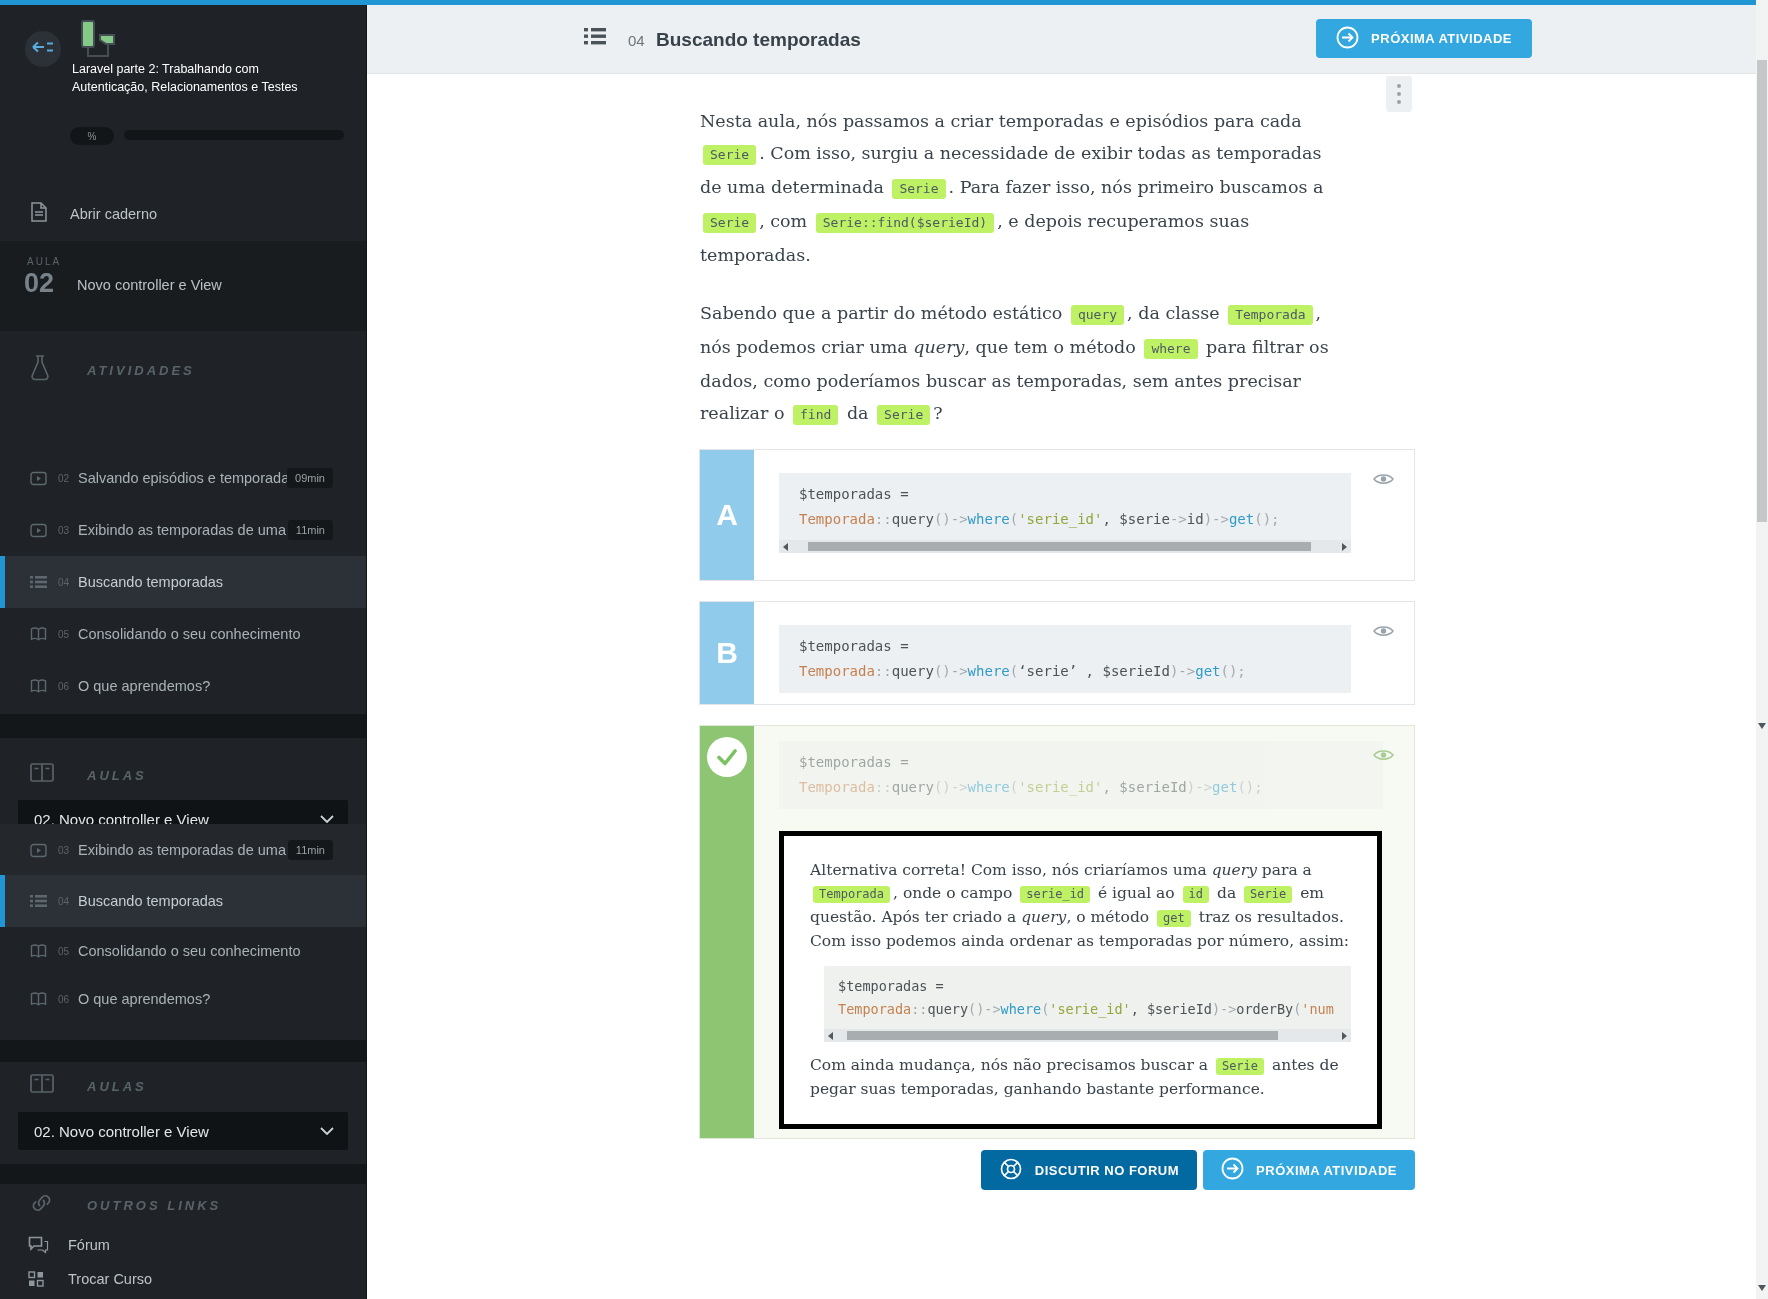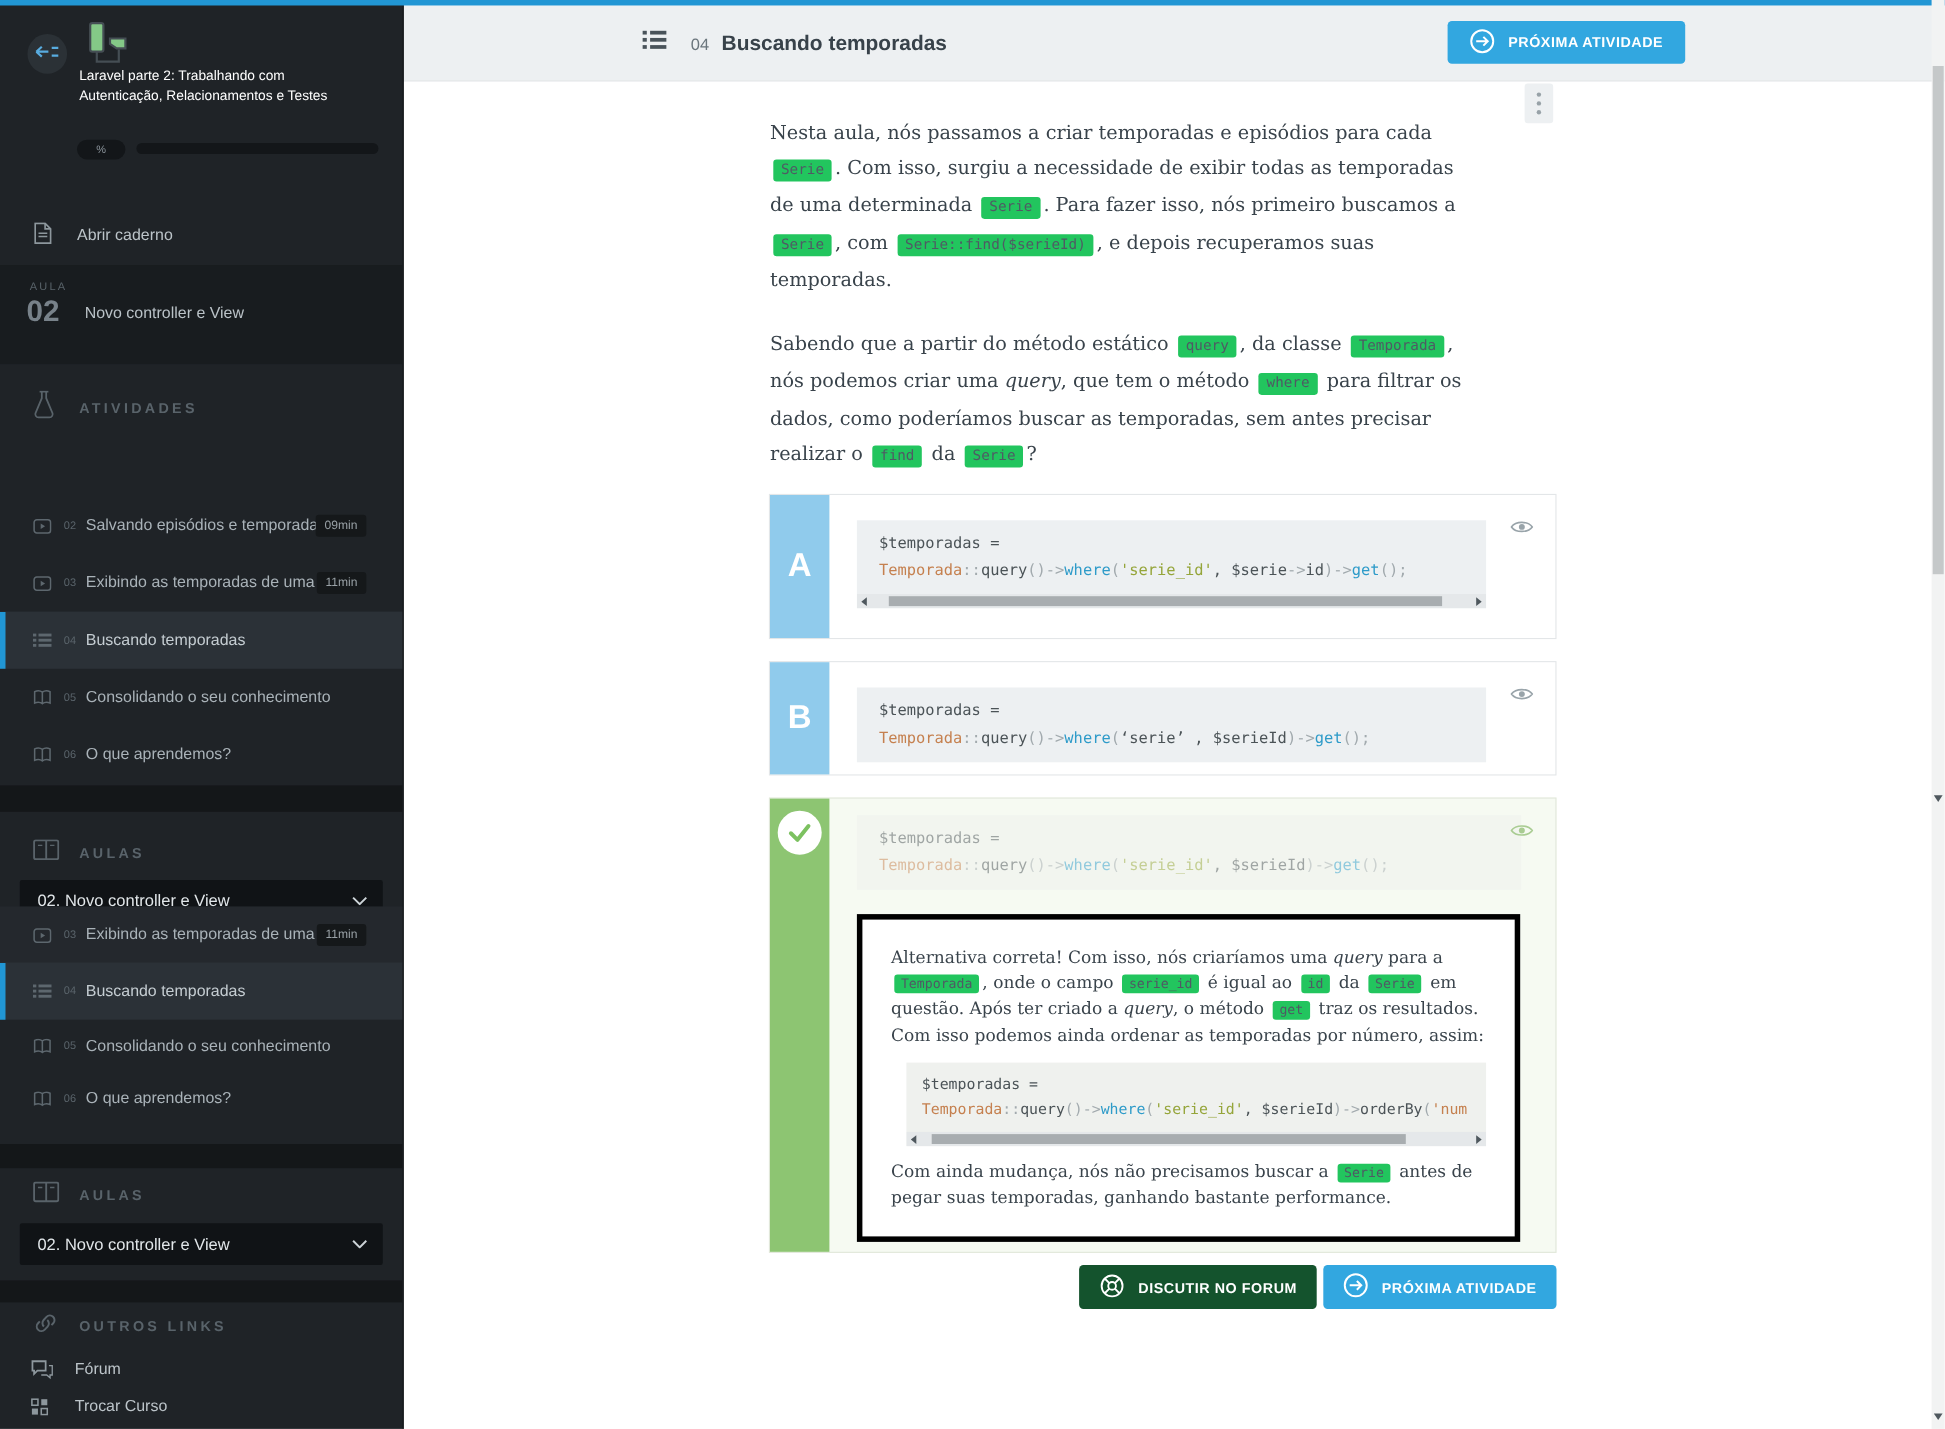--- a/index.html
+++ b/index.html
@@ -20,21 +20,21 @@
   .progress-track{left:124px;top:130px;width:220px;height:10px;border-radius:5px;background:#131619;}
   .notebook-row{left:0;top:192px;width:366px;height:44px;display:flex;align-items:center;cursor:pointer;}
   .notebook-row .ico{margin-left:30px;color:#8d979d;}
   .notebook-row .lbl{margin-left:22px;color:#bcc4c9;font-size:14.5px;}
   .aula-block{left:0;top:241px;width:366px;height:90px;background:#181c1f;}
   .aula-tag{position:absolute;left:27px;top:15px;color:#59636a;font-size:10px;letter-spacing:2px;}
   .aula-num{position:absolute;left:24px;top:27px;color:#78828a;font-size:27px;font-weight:bold;}
   .aula-title{position:absolute;left:77px;top:36px;color:#bac2c7;font-size:14.5px;}
   .section-head{height:30px;display:flex;align-items:center;color:#59636a;}
   .section-head .ico{position:absolute;left:30px;}
-  .section-head .lbl{position:absolute;left:72px;font-size:13px;letter-spacing:3px;font-weight:bold;}
+  .section-head .lbl{position:absolute;left:87px;font-size:13px;letter-spacing:3px;font-weight:bold;font-style:italic;}
   .sb-gap{left:0;width:366px;background:#141719;}
   .sb-item{left:0;width:366px;height:52px;display:flex;align-items:center;cursor:pointer;position:absolute;}
   .sb-item .ico{margin-left:30px;width:20px;color:#5d676e;flex:none;display:flex;}
   .sb-item .num{margin-left:8px;width:16px;color:#5a646b;font-size:10px;flex:none;}
   .sb-item .lbl{margin-left:4px;color:#a9b2b8;font-size:14.5px;white-space:nowrap;}
   .sb-item .badge{position:absolute;right:33px;background:#15181a;color:#99a1a6;font-size:11px;
                   padding:4px 8px;border-radius:3px;}
   .sb-item.active{background:#2b3137;box-shadow:inset 5px 0 0 #2196d4;}
   .sb-item.active .lbl{color:#c5cdd2;}
   .sb-item.lifted{background:#24282d;}
@@ -56,21 +56,21 @@
             border:none;border-radius:4px;color:#fff;font-size:13px;font-weight:bold;letter-spacing:.5px;
             display:flex;align-items:center;gap:12px;cursor:pointer;font-family:"Liberation Sans",sans-serif;}
   .kebab{position:absolute;left:1020px;top:71px;width:26px;height:36px;background:#edf0f2;border:none;
          border-radius:3px;display:flex;flex-direction:column;align-items:center;justify-content:center;
          gap:4px;cursor:pointer;}
   .kebab i{width:4px;height:4px;border-radius:50%;background:#98a2a8;}
   
   .question{position:absolute;left:334px;top:100px;width:642px;font-family:"DejaVu Serif",serif;
             font-size:17.5px;line-height:32px;color:#39434b;}
   .question p{margin:0 0 26px 0;}
-  .chip{font-family:"DejaVu Sans Mono",monospace;font-size:13px;background:#22c55e;color:#4f5a64;
+  .chip{font-family:"DejaVu Sans Mono",monospace;font-size:13px;background:#bef264;color:#4f5a64;
         padding:2px 7px 3px;border-radius:3px;margin:0 3px;white-space:nowrap;}
   .em{font-style:italic;}
   
   .panel{position:absolute;left:333px;width:716px;background:#fff;border:1px solid #e3e6e8;
          box-sizing:border-box;display:flex;cursor:pointer;}
   .letter{flex:none;width:54px;background:#90cbec;color:#fff;font-size:30px;font-weight:bold;
           display:flex;align-items:center;justify-content:center;}
   .letter.green{background:#8dc572;align-items:flex-start;}
   .check-circle{margin-top:11px;width:40px;height:40px;border-radius:50%;background:#fff;
                 display:flex;align-items:center;justify-content:center;}
@@ -97,21 +97,21 @@
            padding:23px 26px;font-family:"DejaVu Serif",serif;font-size:15.5px;line-height:23px;color:#39434b;}
   .explain p{margin:0;}
   .explain .chip{font-size:12px;padding:1px 6px 2px;}
   .explain .codeblock{margin:13px 0 12px 14px;font-size:13.5px;line-height:23px;padding:9px 0 0 14px;}
   .explain .hscroll{margin-left:-14px;}
   
   .footer{position:absolute;left:333px;top:1145px;width:716px;display:flex;justify-content:flex-end;gap:6px;}
   .footer button{height:40px;padding:0 18px;border:none;border-radius:4px;color:#fff;font-size:13px;
                  font-weight:bold;letter-spacing:.5px;display:flex;align-items:center;gap:12px;cursor:pointer;
                  font-family:"Liberation Sans",sans-serif;}
-  .btn-gray{background:#14532d;}
+  .btn-gray{background:#0369a1;}
   .btn-blue{background:#32a7e0;}
   
   .vscroll{position:absolute;right:0;top:0;width:12px;height:1299px;background:#f2f3f3;z-index:70;}
   .vscroll .vthumb{position:absolute;left:1px;top:60px;width:10px;height:462px;background:#c5c8c9;cursor:pointer;}
   .varr{position:absolute;left:2px;width:0;height:0;border-left:4px solid transparent;
         border-right:4px solid transparent;border-top:6px solid #4f585e;cursor:pointer;}
 </style>
 </head>
 <body>
 

